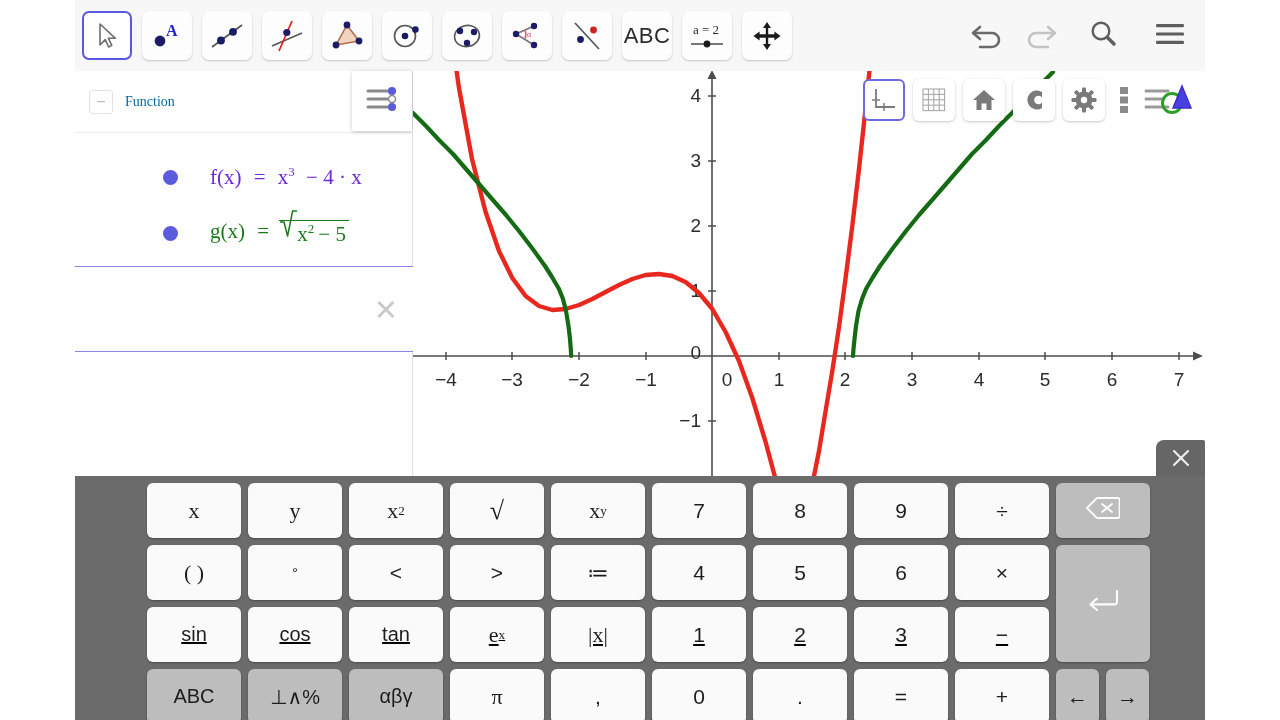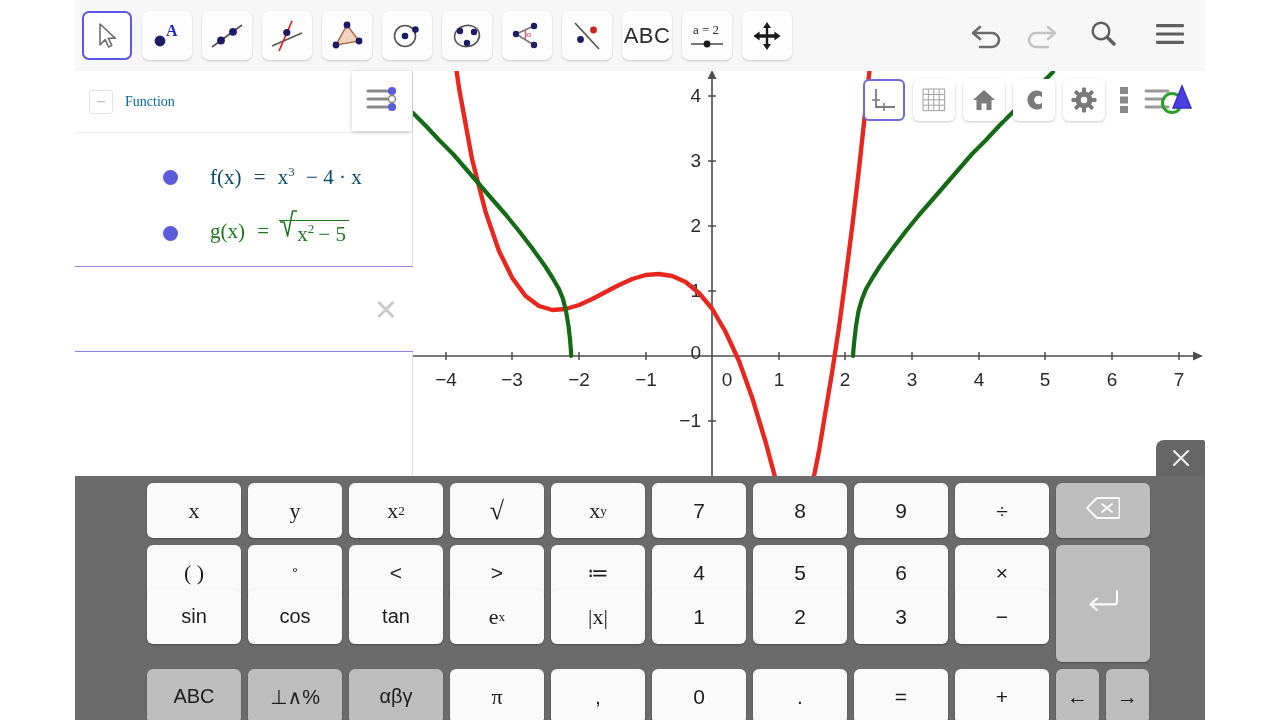--- a/index.html
+++ b/index.html
@@ -43,21 +43,21 @@
   .alg-title{margin-left:12px;font-size:14px;color:#0369a1;font-family:Liberation Serif, serif;}
   .alg-menu{
     position:absolute;left:352px;top:71px;width:60px;height:60px;background:#fff;
     box-shadow:0 1px 4px rgba(0,0,0,.22);border-radius:2px;
     display:flex;align-items:center;justify-content:center;
   }
 
   .row{position:absolute;left:0;width:338px;height:56px;display:flex;align-items:center;}
   .dot{width:15px;height:15px;border-radius:50%;background:#5b5bdd;margin-left:88px;flex:none;}
   .expr{margin-left:32px;font-size:21px;white-space:nowrap;font-family:"Liberation Serif","DejaVu Serif",serif;}
-  .red{color:#0c4a6e;}
+  .red{color:#6d28d9;}
   .green{color:#1a7a1a;}
   sup{font-size:.62em;vertical-align:super;}
 
   .inputrow{
     position:absolute;left:75px;top:266px;width:338px;height:86px;
     border-top:1.6px solid #8b85e8;border-bottom:1.6px solid #8b85e8;
     background:#fff;box-sizing:border-box;
   }
   .inputrow .xbtn{
     position:absolute;right:12px;top:28px;width:30px;height:30px;
@@ -521,21 +521,21 @@
       <div class="key gray enter">
         <span>
           <svg width="34" height="24" viewBox="0 0 34 24">
               <path d="M31 2 V13 A2.4 2.4 0 0 1 28.6 15.4 H5" fill="none" stroke="#fbfbfb" stroke-width="2.1" stroke-linecap="round"></path>
               <path d="M11 9.6 L4.4 15.4 L11 21" fill="none" stroke="#fbfbfb" stroke-width="2.1" stroke-linecap="round" stroke-linejoin="round"></path>
             </svg>
         </span>
       </div>
     </div>
 
-    <div class="krow" style="top:113px;left:72px;">
+    <div class="krow" style="top:131px;left:72px;text-decoration:underline;">
       <div class="key func">sin</div>
       <div class="key func">cos</div>
       <div class="key func">tan</div>
       <div class="key sym">
           <span>e</span>
           <sup>x</sup>
         </div>
       <div class="key sym">|x|</div>
       <div class="key">1</div>
       <div class="key">2</div>

